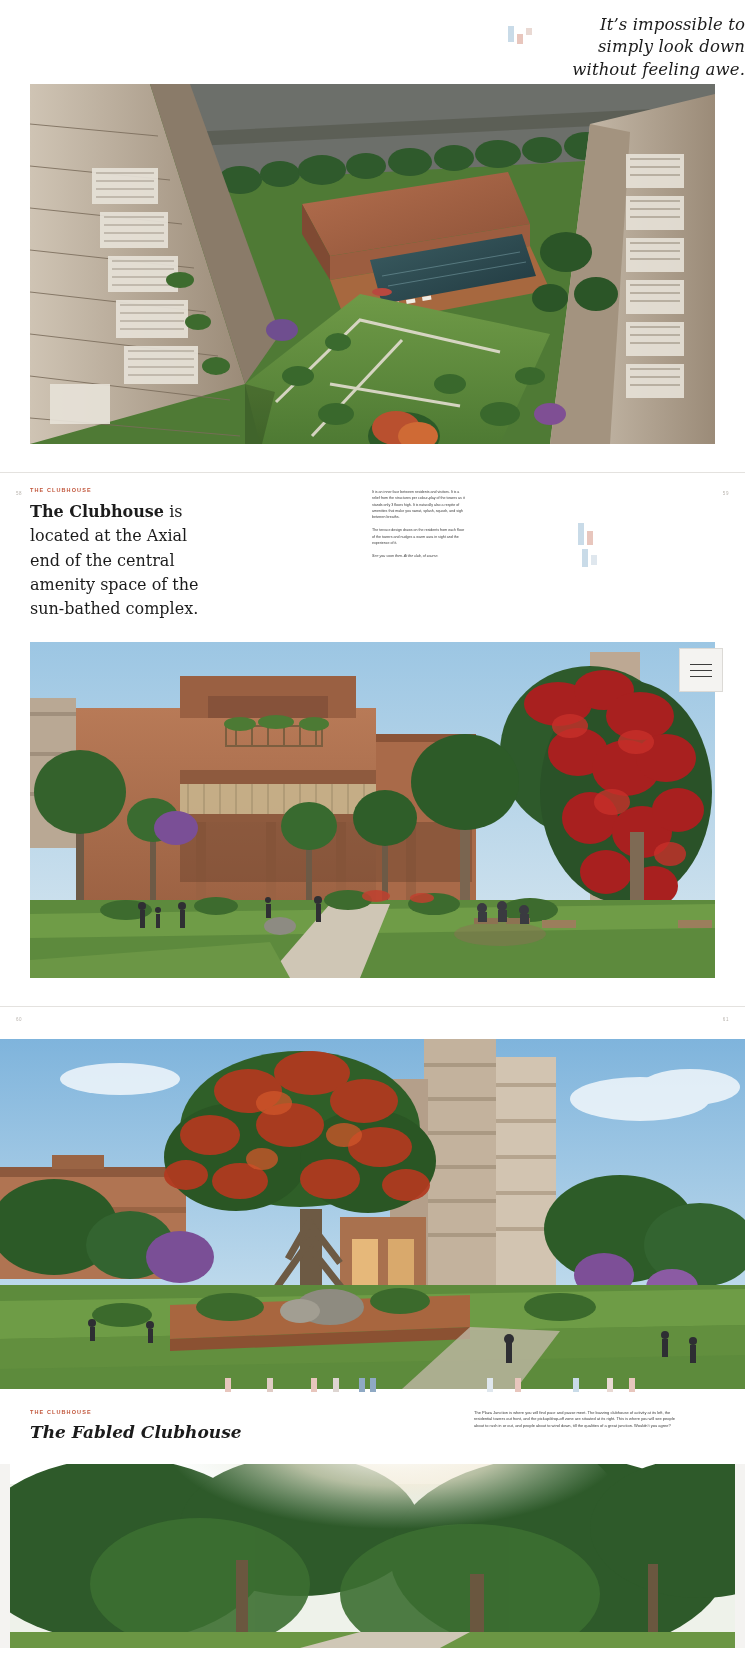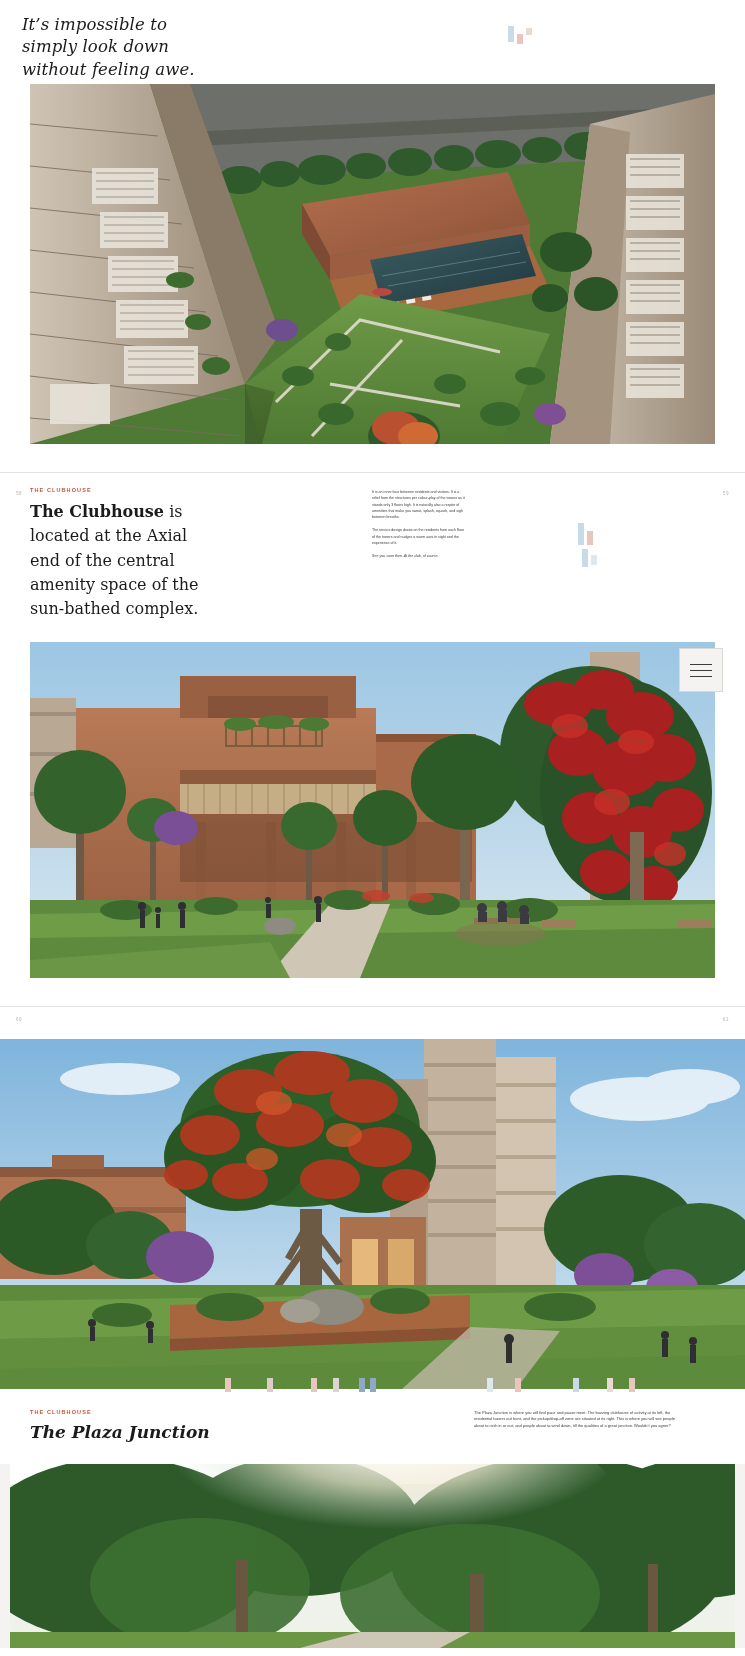--- a/index.html
+++ b/index.html
@@ -19,20 +19,21 @@
     position: relative;
   }
   .hero-head h1 {
     font-family: "DejaVu Serif", serif;
     font-style: italic;
     font-weight: 400;
     font-size: 16.5px;
     line-height: 1.35;
     color: #1b1b1b;
     letter-spacing: .1px;
+    text-align: right;
   }
   .tick-group {
     position: absolute;
     display: flex;
     align-items: flex-start;
     gap: 3px;
   }
   .tick { width: 6px; border-radius: 0; }
 
   .hero-ticks { top: 26px; left: 508px; }
@@ -683,21 +684,21 @@
       <div class="tick" style="position:absolute;left:134px;height:14px;background:#8fa9c4"></div>
       <div class="tick" style="position:absolute;left:145px;height:14px;background:#8fa9c4"></div>
       <div class="tick" style="position:absolute;left:262px;height:14px;background:#dfe7ee"></div>
       <div class="tick" style="position:absolute;left:290px;height:14px;background:#e8c6bd"></div>
       <div class="tick" style="position:absolute;left:348px;height:14px;background:#c9dbe8"></div>
       <div class="tick" style="position:absolute;left:382px;height:14px;background:#e9d9d3"></div>
       <div class="tick" style="position:absolute;left:404px;height:14px;background:#e8c6bd"></div>
     </div>
 
     <div class="eyebrow">THE CLUBHOUSE</div>
-    <h2 class="caption-title">The Plaza Junction</h2>
+    <h2 class="caption-title">The Fabled Clubhouse</h2>
     <p class="caption-body">The Plaza Junction is where you will find pace and pause meet. The buzzing clubhouse of activity at its left, the residential towers out front, and the pickup/drop-off zone are situated at its right. This is where you will see people about to rush in or out, and people about to wind down, till the qualities of a great junction. Wouldn’t you agree?</p>
   </section>
 
   <div class="last-img-wrap">
     <svg class="scene" viewBox="0 0 745 184" preserveAspectRatio="none">
       <defs>
         <radialGradient id="flare" cx="0.52" cy="0.18" r="0.5">
           <stop offset="0" stop-color="#ffffff"></stop>
           <stop offset="0.5" stop-color="#f1ead6" stop-opacity=".7"></stop>
           <stop offset="1" stop-color="#cfe0d2" stop-opacity="0"></stop>

